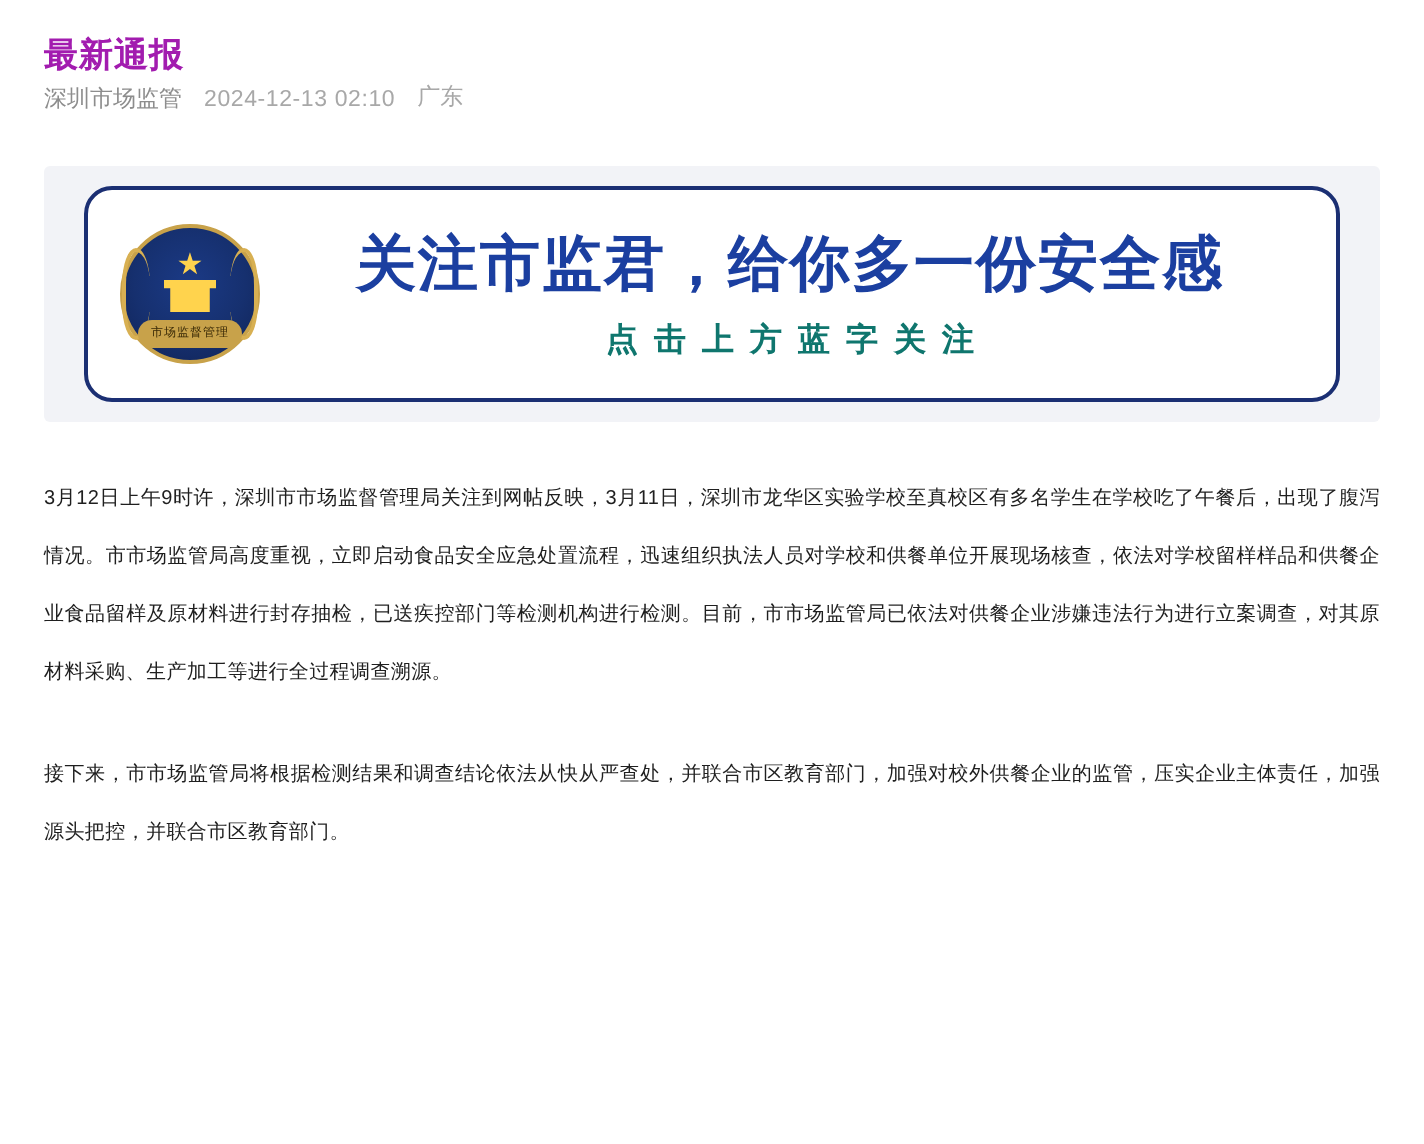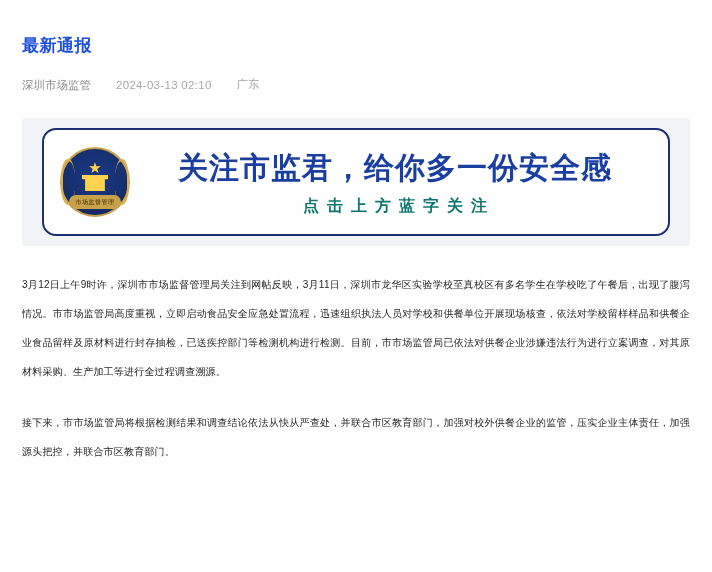--- a/index.html
+++ b/index.html
@@ -17,31 +17,31 @@
   .page {
     position: relative;
     width: 712px;
     height: 572px;
     box-sizing: border-box;
     padding: 0 22px;
   }
   .article-title {
     font-size: 17px;
     font-weight: bold;
-    color: #1d4ed8;
+    color: #a21caf;
     letter-spacing: 0.5px;
-    padding-top: 34px;
+    padding-top: 16px;
     margin: 0 0 0 0;
     line-height: 24px;
   }
   .meta-row {
     display: flex;
     align-items: center;
-    gap: 25px;
-    margin-top: 19px;
+    gap: 11px;
+    margin-top: 2px;
     font-size: 11.5px;
     color: #9a9a9a;
     line-height: 16px;
   }
   .meta-source {
     color: #8d8d8d;
   }
   .meta-date {
     color: #a8a8a8;
     letter-spacing: 0.3px;
@@ -181,21 +181,21 @@
 </style>
 </head>
 <body>
 
 <div class="page">
 
   <h1 class="article-title">最新通报</h1>
 
   <div class="meta-row">
     <span class="meta-source">深圳市场监管</span>
-    <span class="meta-date">2024-03-13 02:10</span>
+    <span class="meta-date">2024-12-13 02:10</span>
     <span class="meta-region">广东</span>
   </div>
 
   <div class="banner">
     <div class="banner-inner">
       <div class="emblem">
         <div class="ring"></div>
         <div class="wheat-l"></div>
         <div class="wheat-r"></div>
         <div class="star">★</div>

